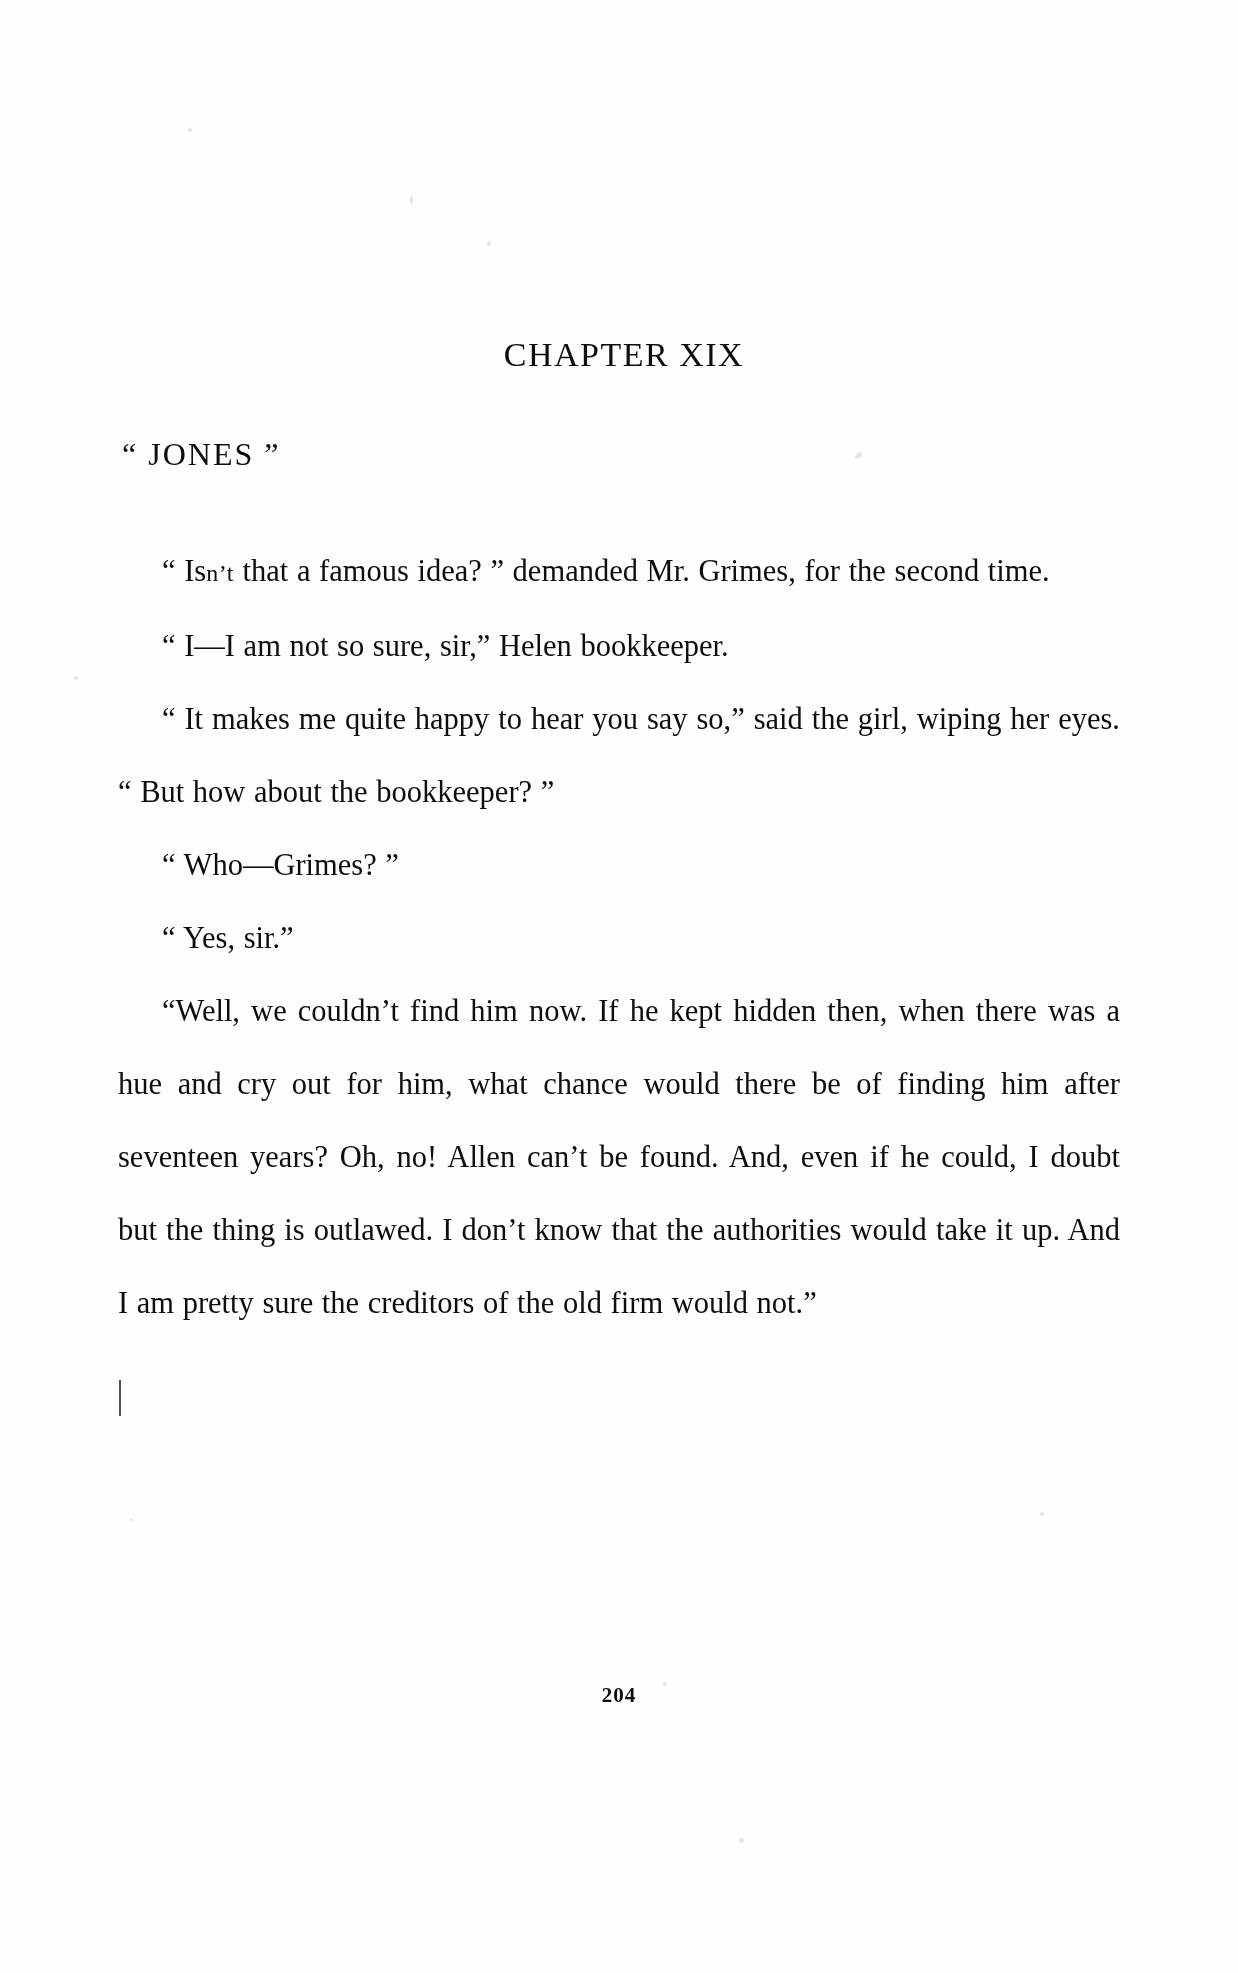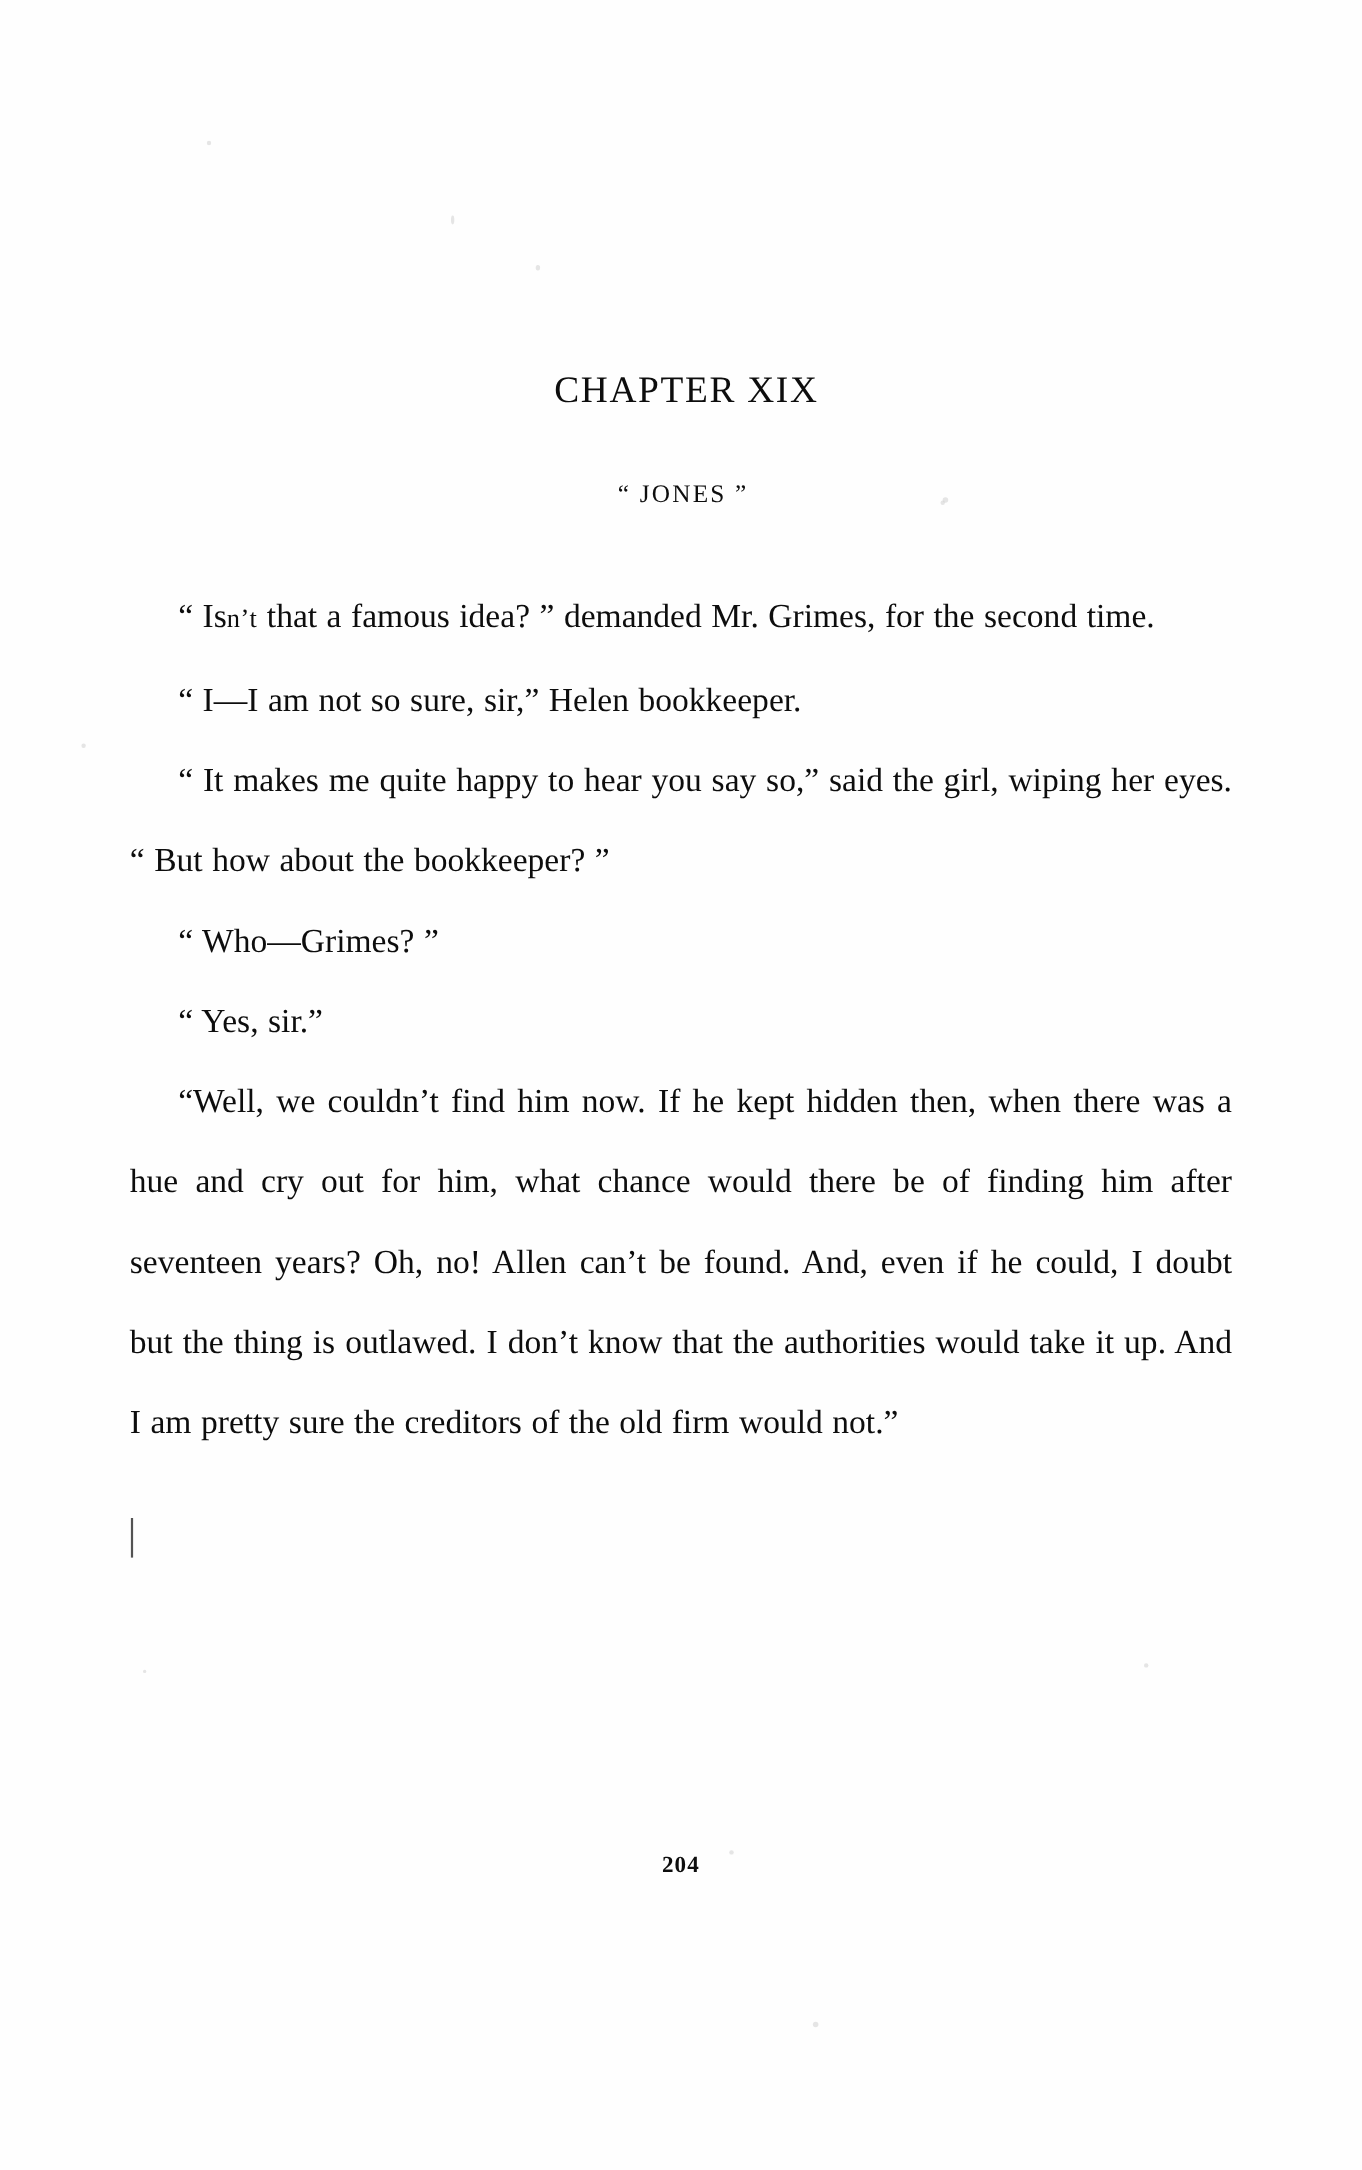--- a/index.html
+++ b/index.html
@@ -39,22 +39,22 @@
   }
   .chapter-title {
     text-align: center;
     font-size: 34px;
     letter-spacing: 1.5px;
     font-weight: 400;
     margin: 0 0 0 0;
     padding-left: 10px;
   }
   .chapter-subtitle {
-    text-align: center;
-    font-size: 23px;
+    text-align: left;
+    font-size: 32px;
     letter-spacing: 2px;
     margin-top: 62px;
     padding-left: 4px;
     font-variant: small-caps;
   }
   .body-text {
     margin-top: 62px;
     font-size: 30.5px;
     line-height: 73px;
     text-align: justify;

